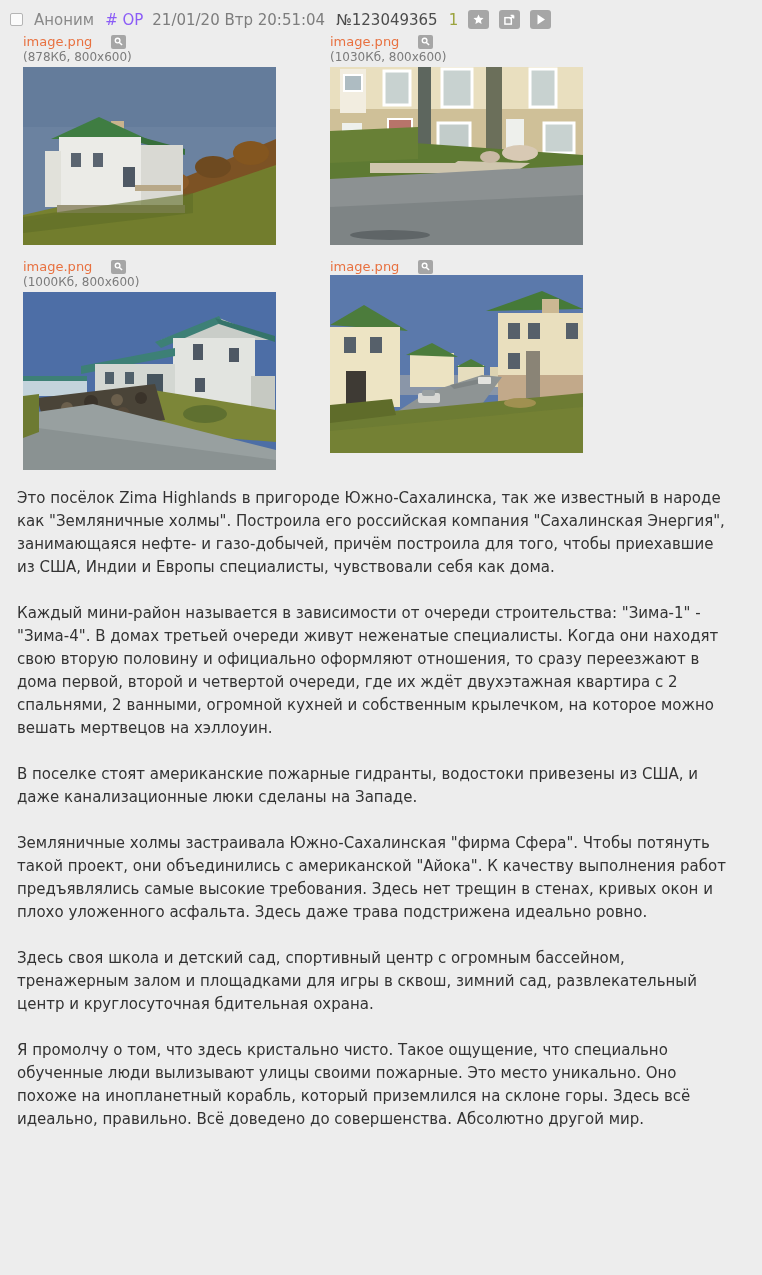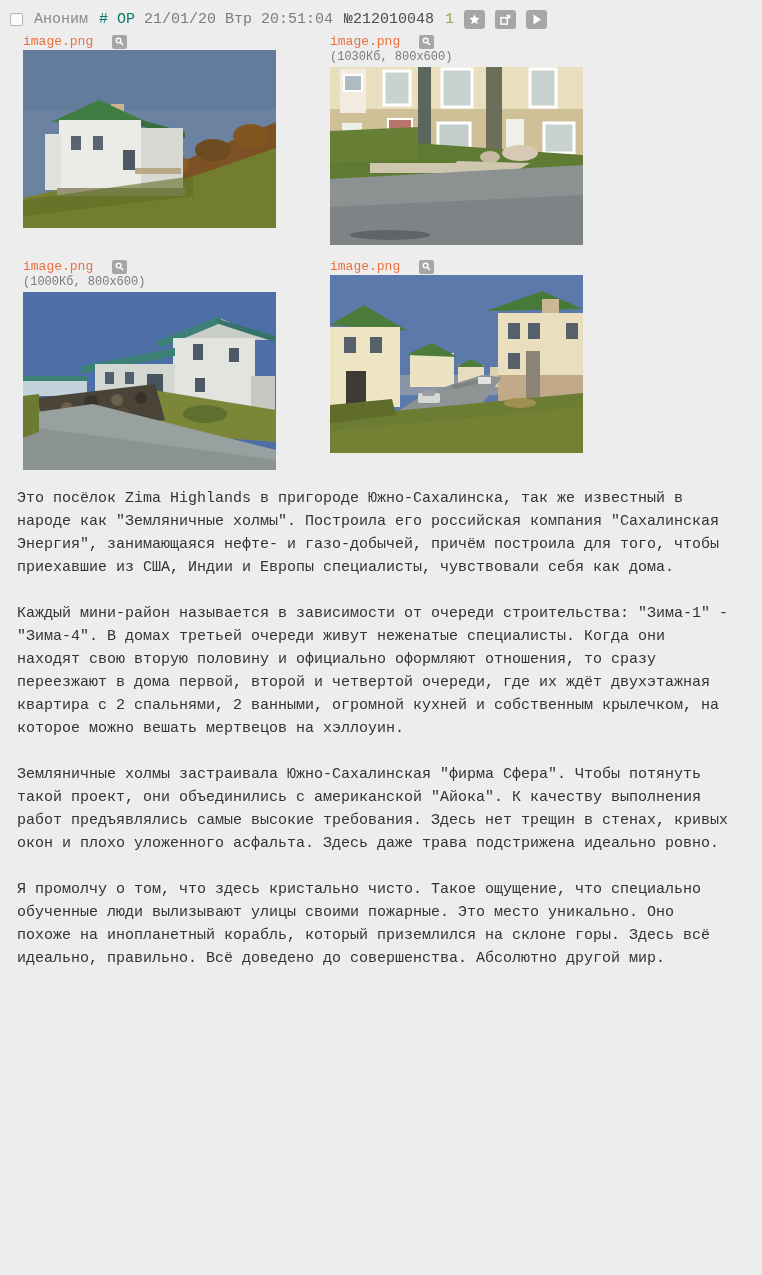--- a/index.html
+++ b/index.html
@@ -4,39 +4,39 @@
 <style>
   * { box-sizing: border-box; margin: 0; padding: 0; }
   html, body { width: 762px; background: #ededed; }
   body {
     font-family: "DejaVu Sans", "Liberation Sans", sans-serif;
     color: #333;
     position: relative;
     height: 1275px;
     overflow: hidden;
   }
-  .post { padding: 8px 16px 0 8px; font-family: Liberation Mono, monospace; }
+  .post { padding: 8px 16px 0 8px; }
 
   
   .post-header {
     display: flex;
     align-items: center;
     gap: 9px;
     margin: 2px 0 4px 2px;
     font-size: 15px;
   }
   .post-checkbox {
     width: 13px; height: 13px;
     border: 1px solid #b5b5b5;
     border-radius: 2px;
     background: #fbfbfb;
     margin-right: 2px;
   }
   .author { color: #8a8a8a; }
-  .op-badge { color: #0f766e; margin-left: 2px; }
+  .op-badge { color: #8b5cf6; margin-left: 2px; }
   .datetime { color: #7d7d7d; margin-left: 0; }
   .post-number { color: #4c4c4c; margin-left: 2px; }
   .reply-count { color: #9ba33d; margin-left: 2px; }
   .hdr-btn {
     width: 21px; height: 19px;
     background: #a6a6a6;
     border: none;
     border-radius: 3px;
     display: inline-flex;
     align-items: center;
@@ -85,21 +85,21 @@
 </head>
 <body>
 
 <div class="post">
 
   <div class="post-header">
     <span class="post-checkbox"></span>
     <span class="author">Аноним</span>
     <span class="op-badge"># OP</span>
     <span class="datetime">21/01/20 Втр 20:51:04</span>
-    <span class="post-number">№212010048</span>
+    <span class="post-number">№123049365</span>
     <span class="reply-count">1</span>
     <button class="hdr-btn">
       <span>
         <svg width="11" height="11" viewBox="0 0 12 12">
             <path d="M6 0.5 L7.6 4 L11.5 4.4 L8.6 7 L9.4 11 L6 9 L2.6 11 L3.4 7 L0.5 4.4 L4.4 4 Z" fill="#fff"></path>
           </svg>
       </span>
     </button>
     <button class="hdr-btn">
       <span>
@@ -125,20 +125,21 @@
         <a class="file-link">image.png</a>
         <button class="file-search-btn">
           <span>
             <svg width="9" height="9" viewBox="0 0 10 10">
                 <circle cx="4" cy="4" r="2.6" fill="none" stroke="#fff" stroke-width="1.5"></circle>
                 <line x1="6" y1="6" x2="9" y2="9" stroke="#fff" stroke-width="1.6"></line>
               </svg>
           </span>
         </button>
       </div>
+      <div class="file-meta">(878Кб, 800x600)</div>
       <svg class="thumb" viewBox="0 0 253 178" preserveAspectRatio="none">
         <rect width="253" height="178" fill="#6b82a0"></rect>
         <rect width="253" height="60" fill="#647c9b"></rect>
         <polygon points="0,148 253,90 253,178 0,178" fill="#77812f"></polygon>
         <polygon points="0,155 253,100 253,178 0,178" fill="#6e7a2c" opacity="0.5"></polygon>
         <polygon points="110,132 253,72 253,98 115,145" fill="#7c5224"></polygon>
         <ellipse cx="150" cy="115" rx="16" ry="10" fill="#8a5a28"></ellipse>
         <ellipse cx="190" cy="100" rx="18" ry="11" fill="#6e4a20"></ellipse>
         <ellipse cx="228" cy="86" rx="18" ry="12" fill="#84561f"></ellipse>
         <rect x="88" y="54" width="13" height="66" fill="#c9b48e"></rect>
@@ -285,18 +286,20 @@
         <ellipse cx="190" cy="128" rx="16" ry="5" fill="#a09050"></ellipse>
         <polygon points="0,130 62,124 66,140 0,148" fill="#5f6c2a"></polygon>
       </svg>
     </div>
 
   </div>
 
   <div class="post-body">
     <p>Это посёлок Zima Highlands в пригороде Южно-Сахалинска, так же известный в народе как "Земляничные холмы". Построила его российская компания "Сахалинская Энергия", занимающаяся нефте- и газо-добычей, причём построила для того, чтобы приехавшие из США, Индии и Европы специалисты, чувствовали себя как дома.</p>
     <p>Каждый мини-район называется в зависимости от очереди строительства: "Зима-1" - "Зима-4". В домах третьей очереди живут неженатые специалисты. Когда они находят свою вторую половину и официально оформляют отношения, то сразу переезжают в дома первой, второй и четвертой очереди, где их ждёт двухэтажная квартира с 2 спальнями, 2 ванными, огромной кухней и собственным крылечком, на которое можно вешать мертвецов на хэллоуин.</p>
+    <p>В поселке стоят американские пожарные гидранты, водостоки привезены из США, и даже канализационные люки сделаны на Западе.</p>
     <p>Земляничные холмы застраивала Южно-Сахалинская "фирма Сфера". Чтобы потянуть такой проект, они объединились с американской "Айока". К качеству выполнения работ предъявлялись самые высокие требования. Здесь нет трещин в стенах, кривых окон и плохо уложенного асфальта. Здесь даже трава подстрижена идеально ровно.</p>
+    <p>Здесь своя школа и детский сад, спортивный центр с огромным бассейном, тренажерным залом и площадками для игры в сквош, зимний сад, развлекательный центр и круглосуточная бдительная охрана.</p>
     <p>Я промолчу о том, что здесь кристально чисто. Такое ощущение, что специально обученные люди вылизывают улицы своими пожарные. Это место уникально. Оно похоже на инопланетный корабль, который приземлился на склоне горы. Здесь всё идеально, правильно. Всё доведено до совершенства. Абсолютно другой мир.</p>
 
   </div>
 
 </div>
 
 </body></html>

